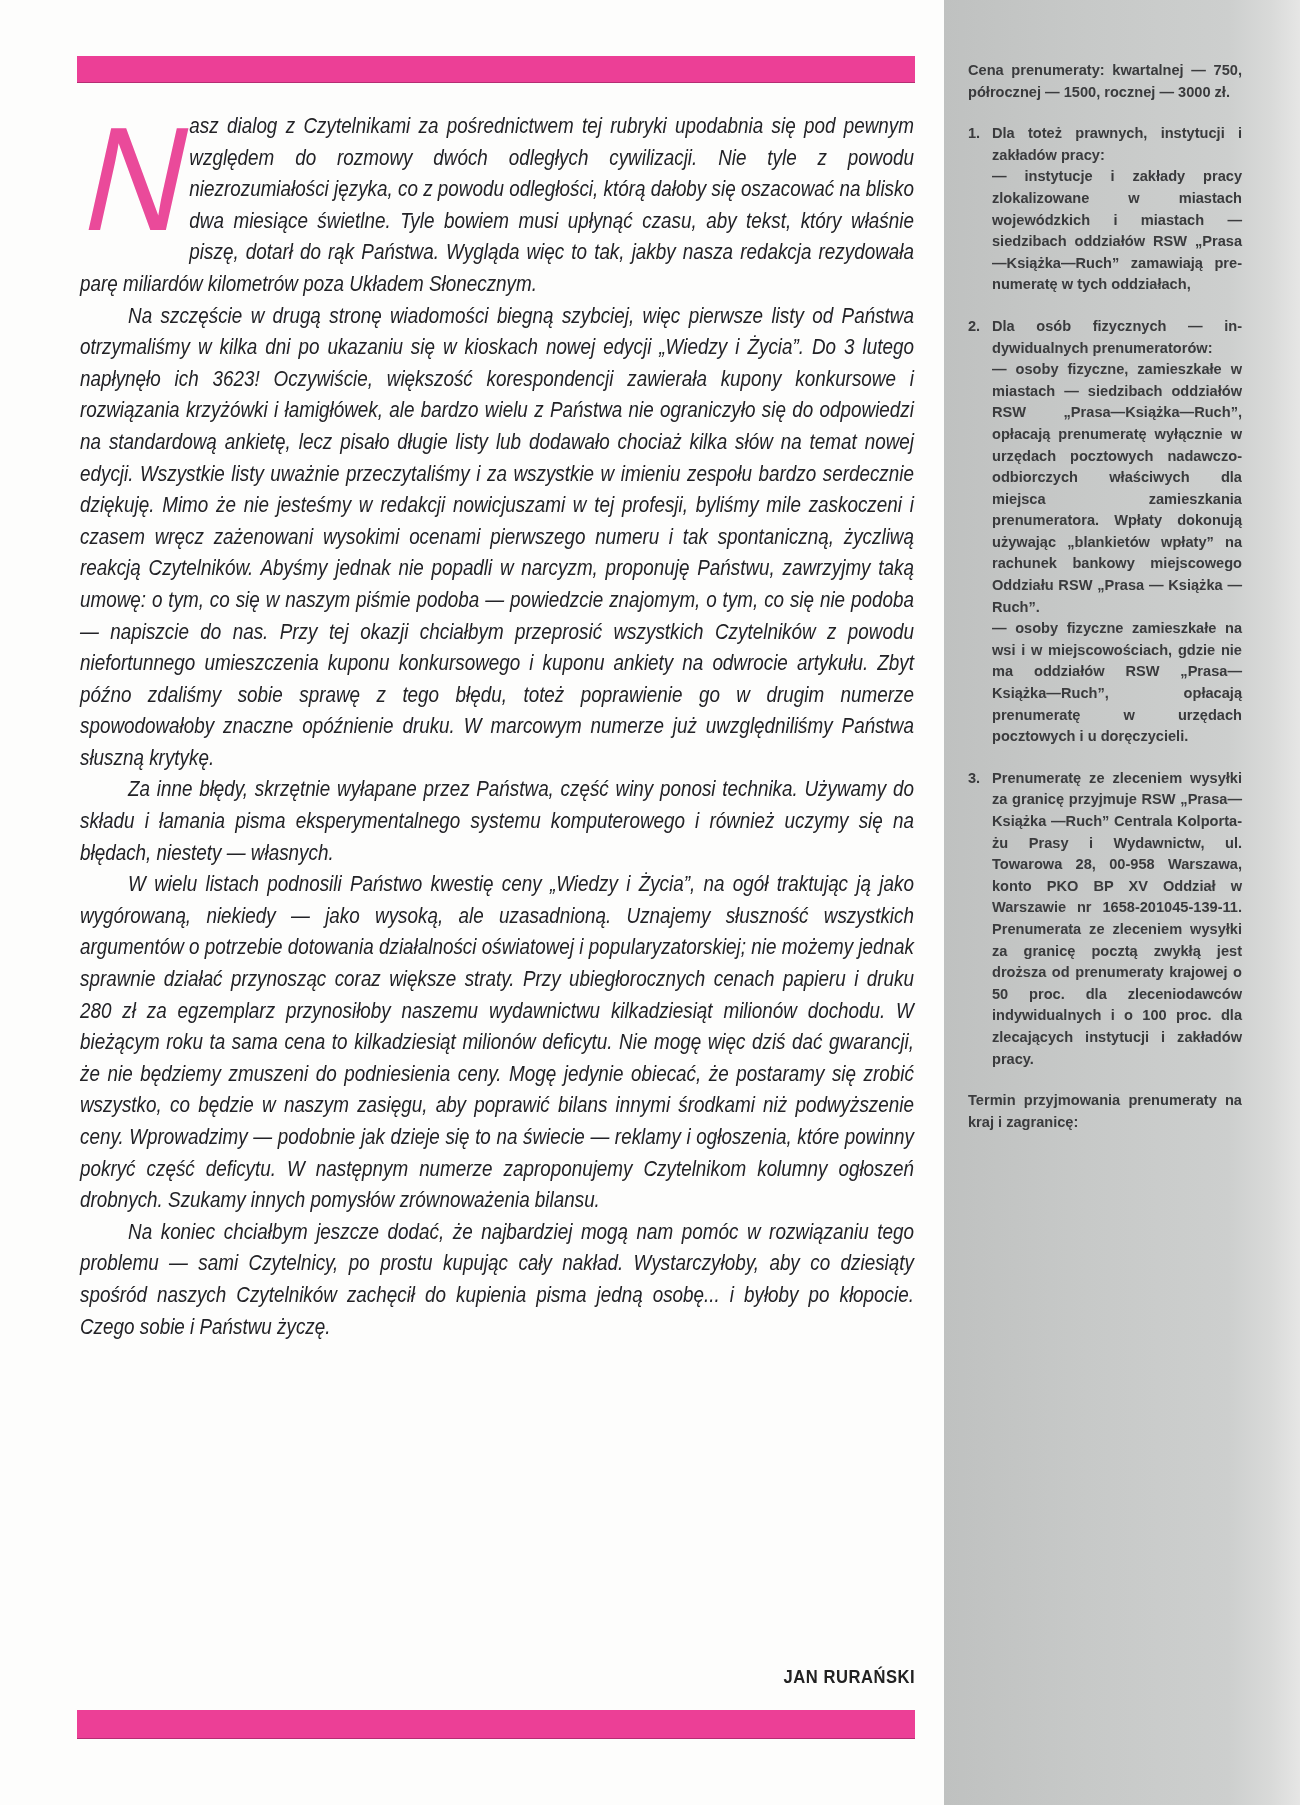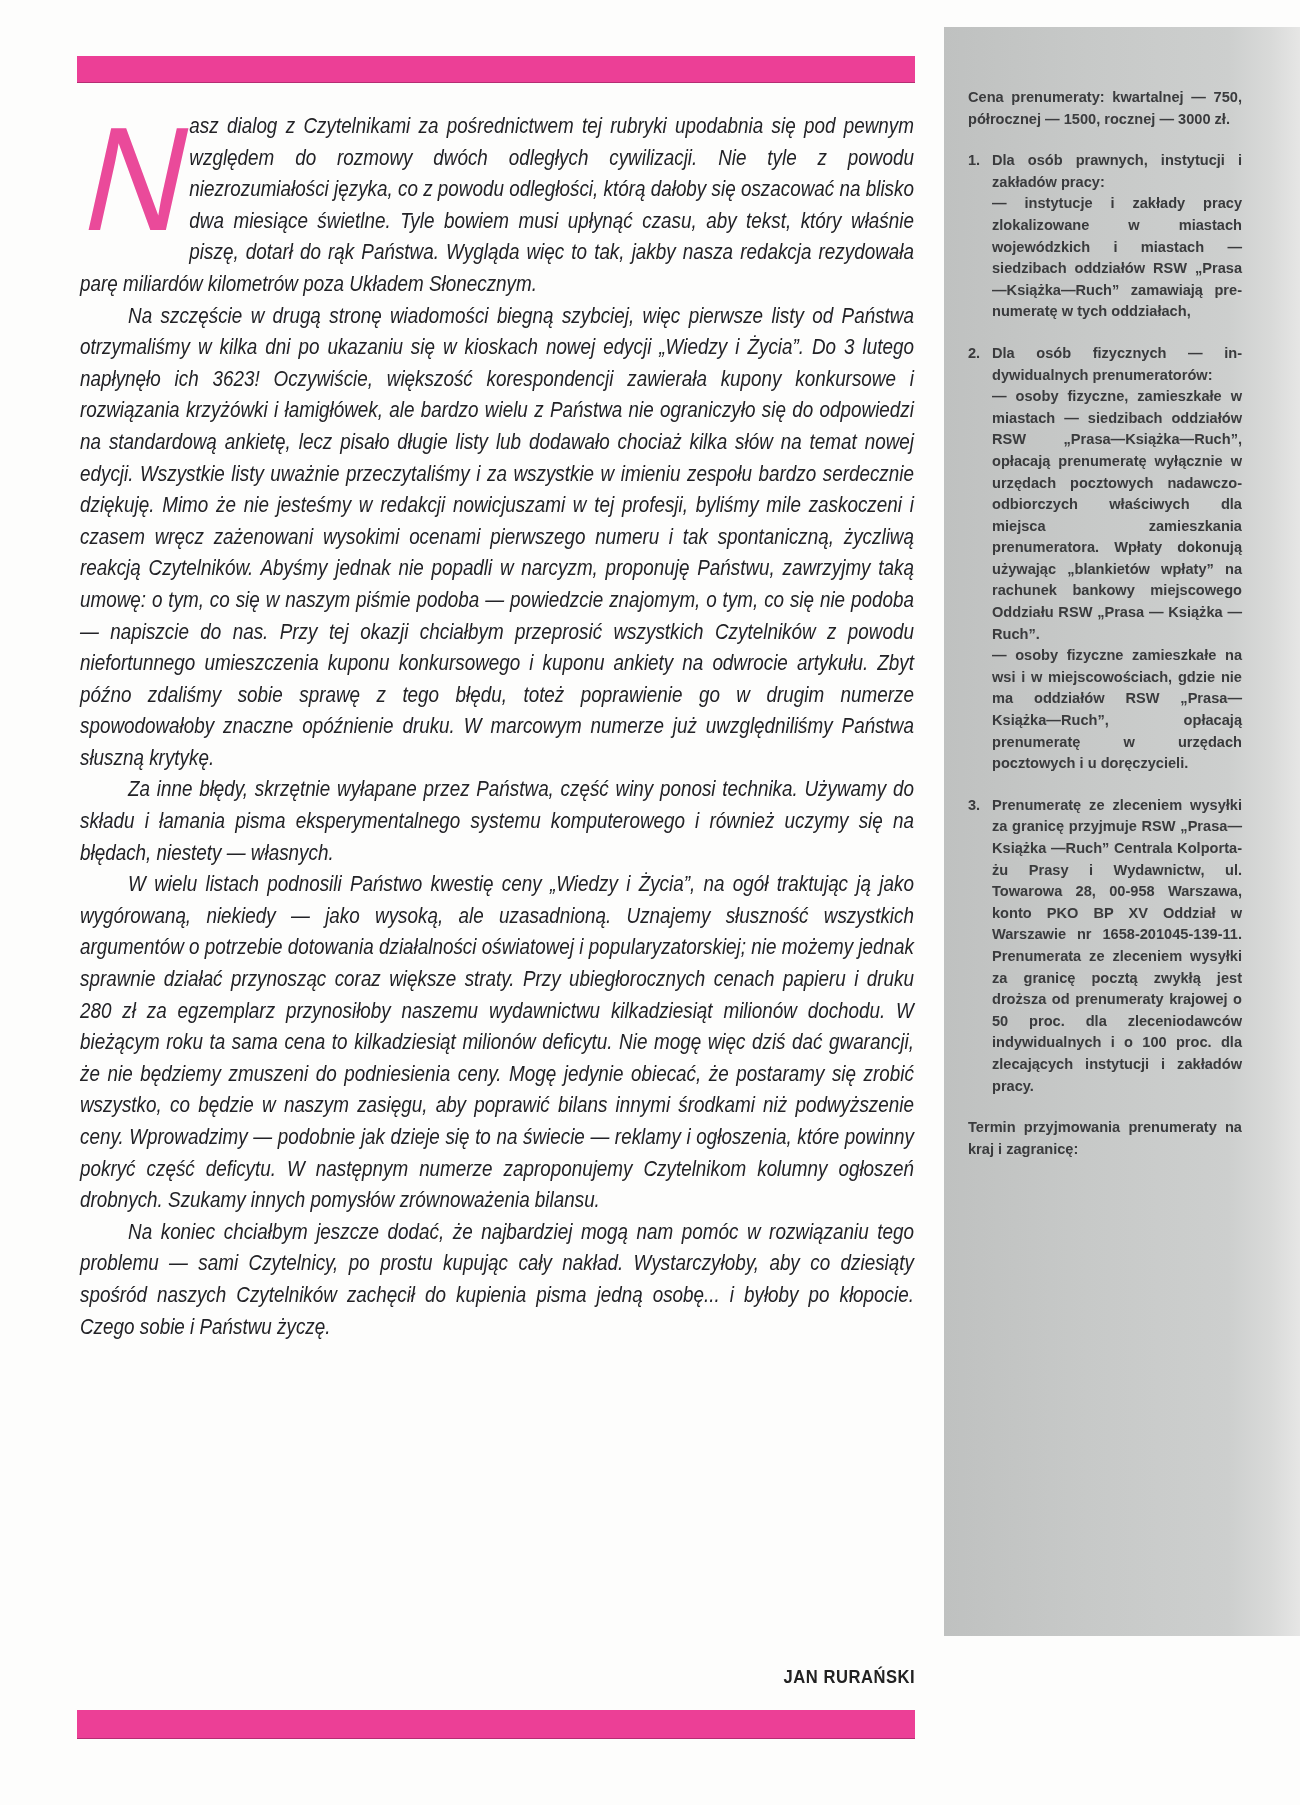--- a/index.html
+++ b/index.html
@@ -44,23 +44,22 @@
   }
   .signature {
     position: absolute; right: 385px; top: 1667px;
     font-family: "Liberation Sans", sans-serif;
     font-weight: bold; font-size: 18px; letter-spacing: 0.6px;
     color: #222;
     transform: scaleX(0.92); transform-origin: right top;
   }
 
   .sidebar {
-    position: absolute; left: 944px; top: 0; width: 356px; height: 1609px;
+    position: absolute; left: 944px; top: 0; width: 356px; height: 1805px;
     background: linear-gradient(90deg, #bfc1c0 0%, #c7c9c8 40%, #cdcfce 80%, #d9dad9 92%, #e6e6e5 100%);
-    margin-top: 27px;
   }
   .sidebar-text {
     position: absolute; left: 24px; top: 60px; width: 274px;
     font-family: "Liberation Sans", sans-serif;
     font-weight: bold;
     font-size: 14.6px;
     line-height: 21.6px;
     color: #3a3b3d;
     text-align: justify;
   }
@@ -95,21 +94,21 @@
 
 <div class="signature">JAN RURAŃSKI</div>
 
 <div id="bar-bottom" class="pink-bar"></div>
 
 <aside class="sidebar">
   <div class="sidebar-text">
     <p class="sb-block">Cena prenumeraty: kwartalnej — 750, półrocznej — 1500, ro­cznej — 3000 zł.</p>
 
     <div class="sb-block">
-      <p class="sb-item"><span class="num">1.</span><span>Dla osób prawnych, instytu­cji i zakładów pracy:</span></p>
+      <p class="sb-item"><span class="num">1.</span><span>Dla toteż prawnych, instytu­cji i zakładów pracy:</span></p>
       <p class="sb-sub">— instytucje i zakłady pra­cy zlokalizowane w mias­tach wojewódzkich i mias­tach — siedzibach oddzia­łów RSW „Prasa—Książ­ka—Ruch” zamawiają pre­numeratę w tych oddzia­łach,</p>
     </div>
 
     <div class="sb-block">
       <p class="sb-item"><span class="num">2.</span><span>Dla osób fizycznych — in­dywidualnych prenumerato­rów:</span></p>
       <p class="sb-sub">— osoby fizyczne, zamiesz­kałe w miastach — siedzi­bach oddziałów RSW „Pra­sa—Książka—Ruch”, opła­cają prenumeratę wyłącz­nie w urzędach pocztowych nadawczo-odbiorczych właściwych dla miejsca za­mieszkania prenumeratora. Wpłaty dokonują używając „blankietów wpłaty” na ra­chunek bankowy miejsco­wego Oddziału RSW „Prasa — Książka — Ruch”.</p>
       <p class="sb-sub">— osoby fizyczne zamiesz­kałe na wsi i w miejsco­wościach, gdzie nie ma od­działów RSW „Pra­sa—Książka—Ruch”, opła­cają prenumeratę w urzę­dach pocztowych i u do­ręczycieli.</p>
     </div>
 
     <div class="sb-block">

